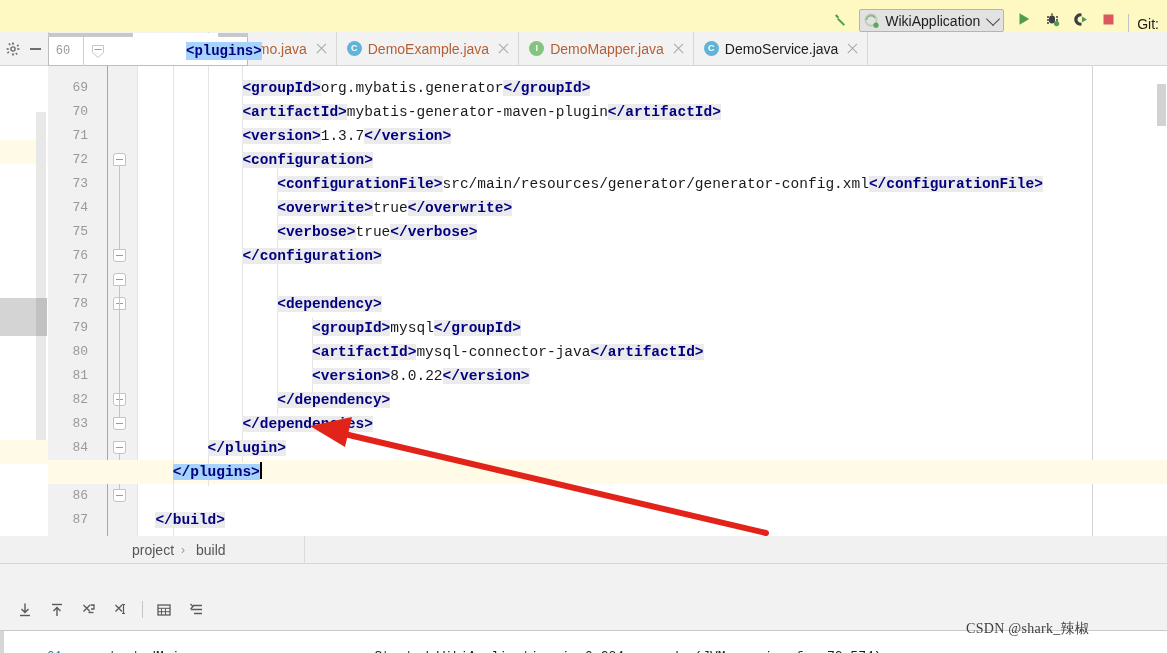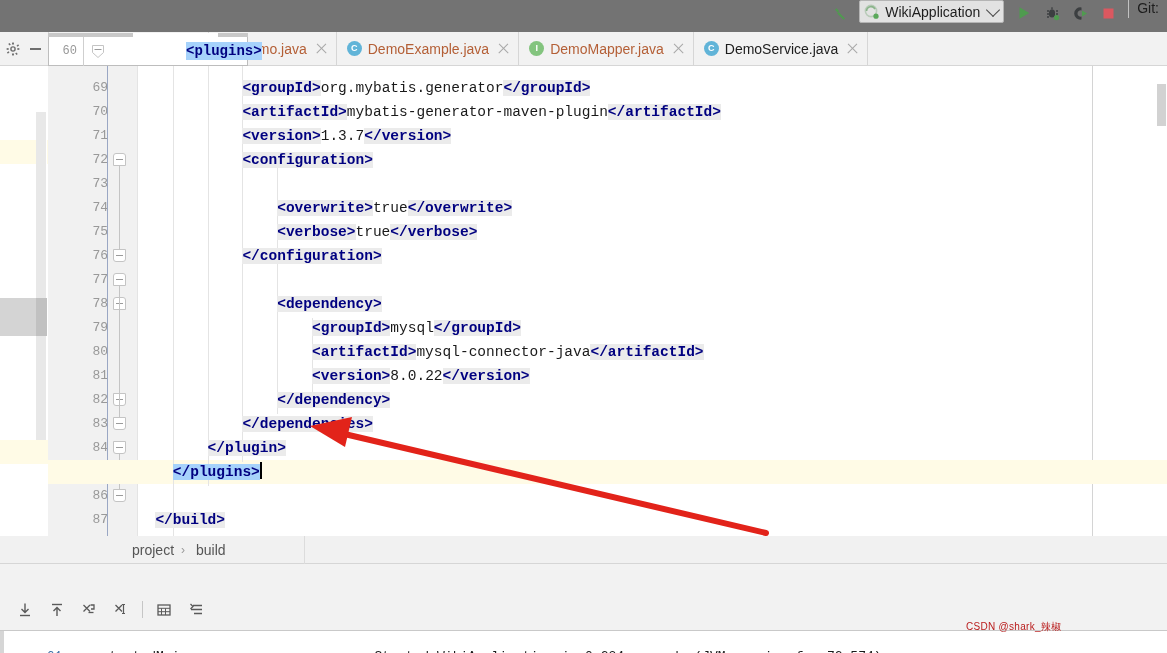--- a/index.html
+++ b/index.html
@@ -15,22 +15,22 @@
     position: relative;
     width: 1167px;
     height: 653px;
     background: #ffffff;
   }
 
   
   .toolbar {
     position: absolute; left: 0; top: 0;
     width: 1167px; height: 32px;
-    background: #737373;
-    display: flex; align-items: flex-start;
+    background: #fef9c3;
+    display: flex; align-items: flex-end;
     justify-content: flex-end;
     padding-right: 4px;
   }
   .tb-icon {
     width: 26px; height: 26px;
     display: flex; align-items: center; justify-content: center;
     margin: 0 1px;
   }
   .hammer-icon svg { display:block; }
   .runcfg {
@@ -132,21 +132,21 @@
     position: absolute;
     left: 48px; top: 36px;
     width: 200px; height: 30px;
     background: #ffffff;
     border: 1px solid #bdbdbd;
     z-index: 40;
     display: flex; align-items: center;
     font-family: "Liberation Mono", monospace;
   }
   .sticky-pop .sp-num {
-    width: 34px; text-align: right;
+    width: 34px; text-align: center;
     font-size: 12px; color: #999999;
     padding-right: 6px;
     flex:none;
   }
   .sticky-pop .sp-gutcol {
     width: 1px; height: 30px; background: #cfcfcf; flex:none;
   }
   .sticky-pop .sp-fold {
     width: 28px; display:flex; align-items:center; justify-content:center; flex:none;
   }
@@ -212,21 +212,20 @@
     position: absolute; left: 48px; top: 0;
     width: 90px; height: 470px;
     background: #f1f1f1;
   }
   .gutter-line {
     position: absolute; left: 0;
     width: 90px; height: 24px;
     font-family: "Liberation Mono", monospace;
     font-size: 13px;
     color: #999999;
-    margin-left: 20px;
   }
   .gutter-line .ln {
     position: absolute; left: 0; top: 0;
     width: 40px; text-align: right;
     line-height: 24px;
   }
   .gutter-sep {
     position: absolute; left: 107px; top: 0;
     width: 1px; height: 470px; background: #9aa7c4;
   }
@@ -386,25 +385,26 @@
     position: absolute; left: 0; top: 0;
     width: 1167px; height: 653px;
     pointer-events: none;
     z-index: 60;
   }
 
   
   .watermark {
     position: absolute;
     left: 966px; top: 620px;
-    font-size: 10px;
-    color: #b91c1c;
+    font-size: 14px;
+    color: #404040;
     letter-spacing: .3px;
     z-index: 55;
     white-space: nowrap;
+    font-family: Liberation Serif, serif;
   }
 </style>
 </head>
 <body>
 
 <div id="app">
 
   <div class="toolbar">
     <div class="tb-icon hammer-icon">
       <svg width="18" height="18" viewBox="0 0 18 18">
@@ -590,20 +590,21 @@
       </div>
     <span class="gutter-sep"></span>
     <span class="gutter-sep2"></span>
 
     <div class="code-canvas" id="code-canvas">
       <span class="right-margin"></span>
     <div class="code-line" style="top: 10px; z-index: 3;"><span class="ind" style="width: 104.4px;"></span><span class="tg">&lt;groupId&gt;</span><span class="txt">org.mybatis.generator</span><span class="tg">&lt;/groupId&gt;</span></div>
         <div class="code-line" style="top: 34px; z-index: 3;"><span class="ind" style="width: 104.4px;"></span><span class="tg">&lt;artifactId&gt;</span><span class="txt">mybatis-generator-maven-plugin</span><span class="tg">&lt;/artifactId&gt;</span></div>
         <div class="code-line" style="top: 58px; z-index: 3;"><span class="ind" style="width: 104.4px;"></span><span class="tg">&lt;version&gt;</span><span class="txt">1.3.7</span><span class="tg">&lt;/version&gt;</span></div>
         <div class="code-line" style="top: 82px; z-index: 3;"><span class="ind" style="width: 104.4px;"></span><span class="tg">&lt;configuration&gt;</span></div>
+        <div class="code-line" style="top: 106px; z-index: 3;"><span class="ind" style="width: 139.2px;"></span><span class="tg">&lt;configurationFile&gt;</span><span class="txt">src/main/resources/generator/generator-config.xml</span><span class="tg">&lt;/configurationFile&gt;</span></div>
         <div class="code-line" style="top: 130px; z-index: 3;"><span class="ind" style="width: 139.2px;"></span><span class="tg">&lt;overwrite&gt;</span><span class="txt">true</span><span class="tg">&lt;/overwrite&gt;</span></div>
         <div class="code-line" style="top: 178px; z-index: 3;"><span class="ind" style="width: 104.4px;"></span><span class="tg">&lt;/configuration&gt;</span></div>
         <div class="code-line" style="top: 154px; z-index: 3;"><span class="ind" style="width: 139.2px;"></span><span class="tg">&lt;verbose&gt;</span><span class="txt">true</span><span class="tg">&lt;/verbose&gt;</span></div>
         <div class="code-line" style="top: 250px; z-index: 3;"><span class="ind" style="width: 174px;"></span><span class="tg">&lt;groupId&gt;</span><span class="txt">mysql</span><span class="tg">&lt;/groupId&gt;</span></div>
         <div class="code-line" style="top: 226px; z-index: 3;"><span class="ind" style="width: 139.2px;"></span><span class="tg">&lt;dependency&gt;</span></div>
         <div class="code-line" style="top: 274px; z-index: 3;"><span class="ind" style="width: 174px;"></span><span class="tg">&lt;artifactId&gt;</span><span class="txt">mysql-connector-java</span><span class="tg">&lt;/artifactId&gt;</span></div>
         <div class="code-line" style="top: 298px; z-index: 3;"><span class="ind" style="width: 174px;"></span><span class="tg">&lt;version&gt;</span><span class="txt">8.0.22</span><span class="tg">&lt;/version&gt;</span></div>
         <div class="code-line" style="top: 322px; z-index: 3;"><span class="ind" style="width: 139.2px;"></span><span class="tg">&lt;/dependency&gt;</span></div>
         <div class="code-line" style="top: 346px; z-index: 3;"><span class="ind" style="width: 104.4px;"></span><span class="tg">&lt;/dependencies&gt;</span></div>
         <div class="code-line" style="top: 370px; z-index: 3;"><span class="ind" style="width: 69.6px;"></span><span class="tg">&lt;/plugin&gt;</span></div>

